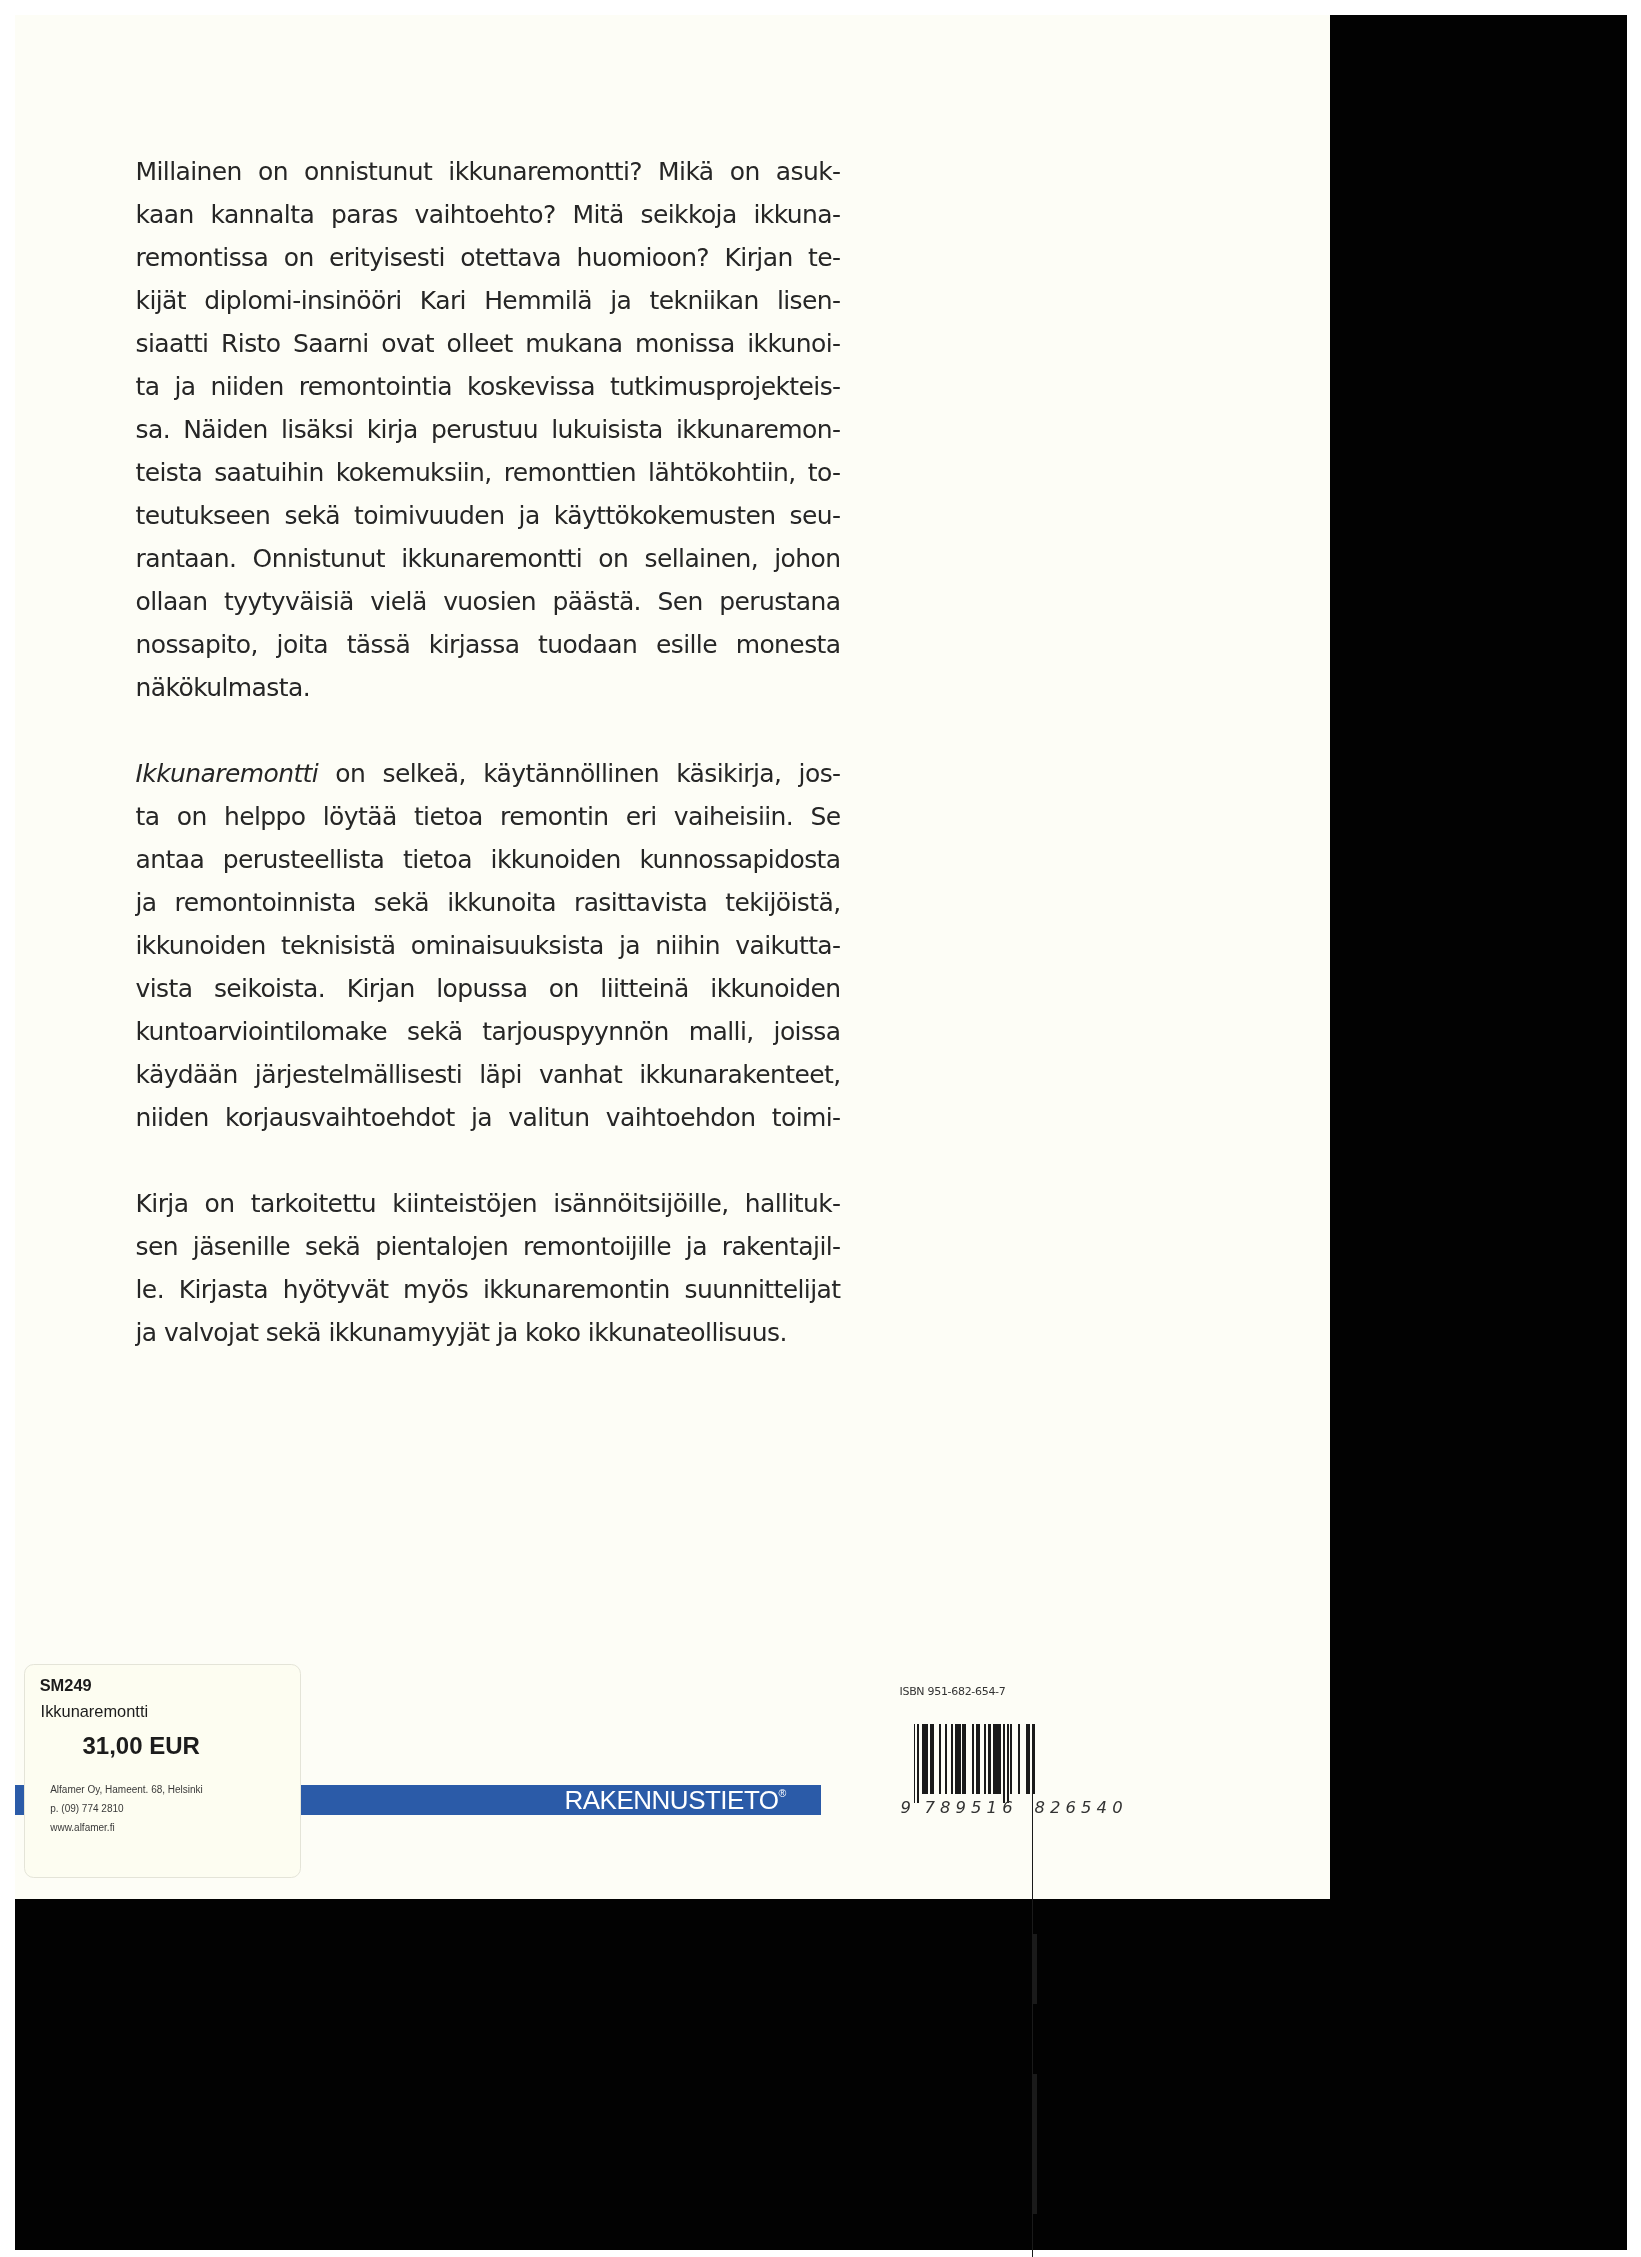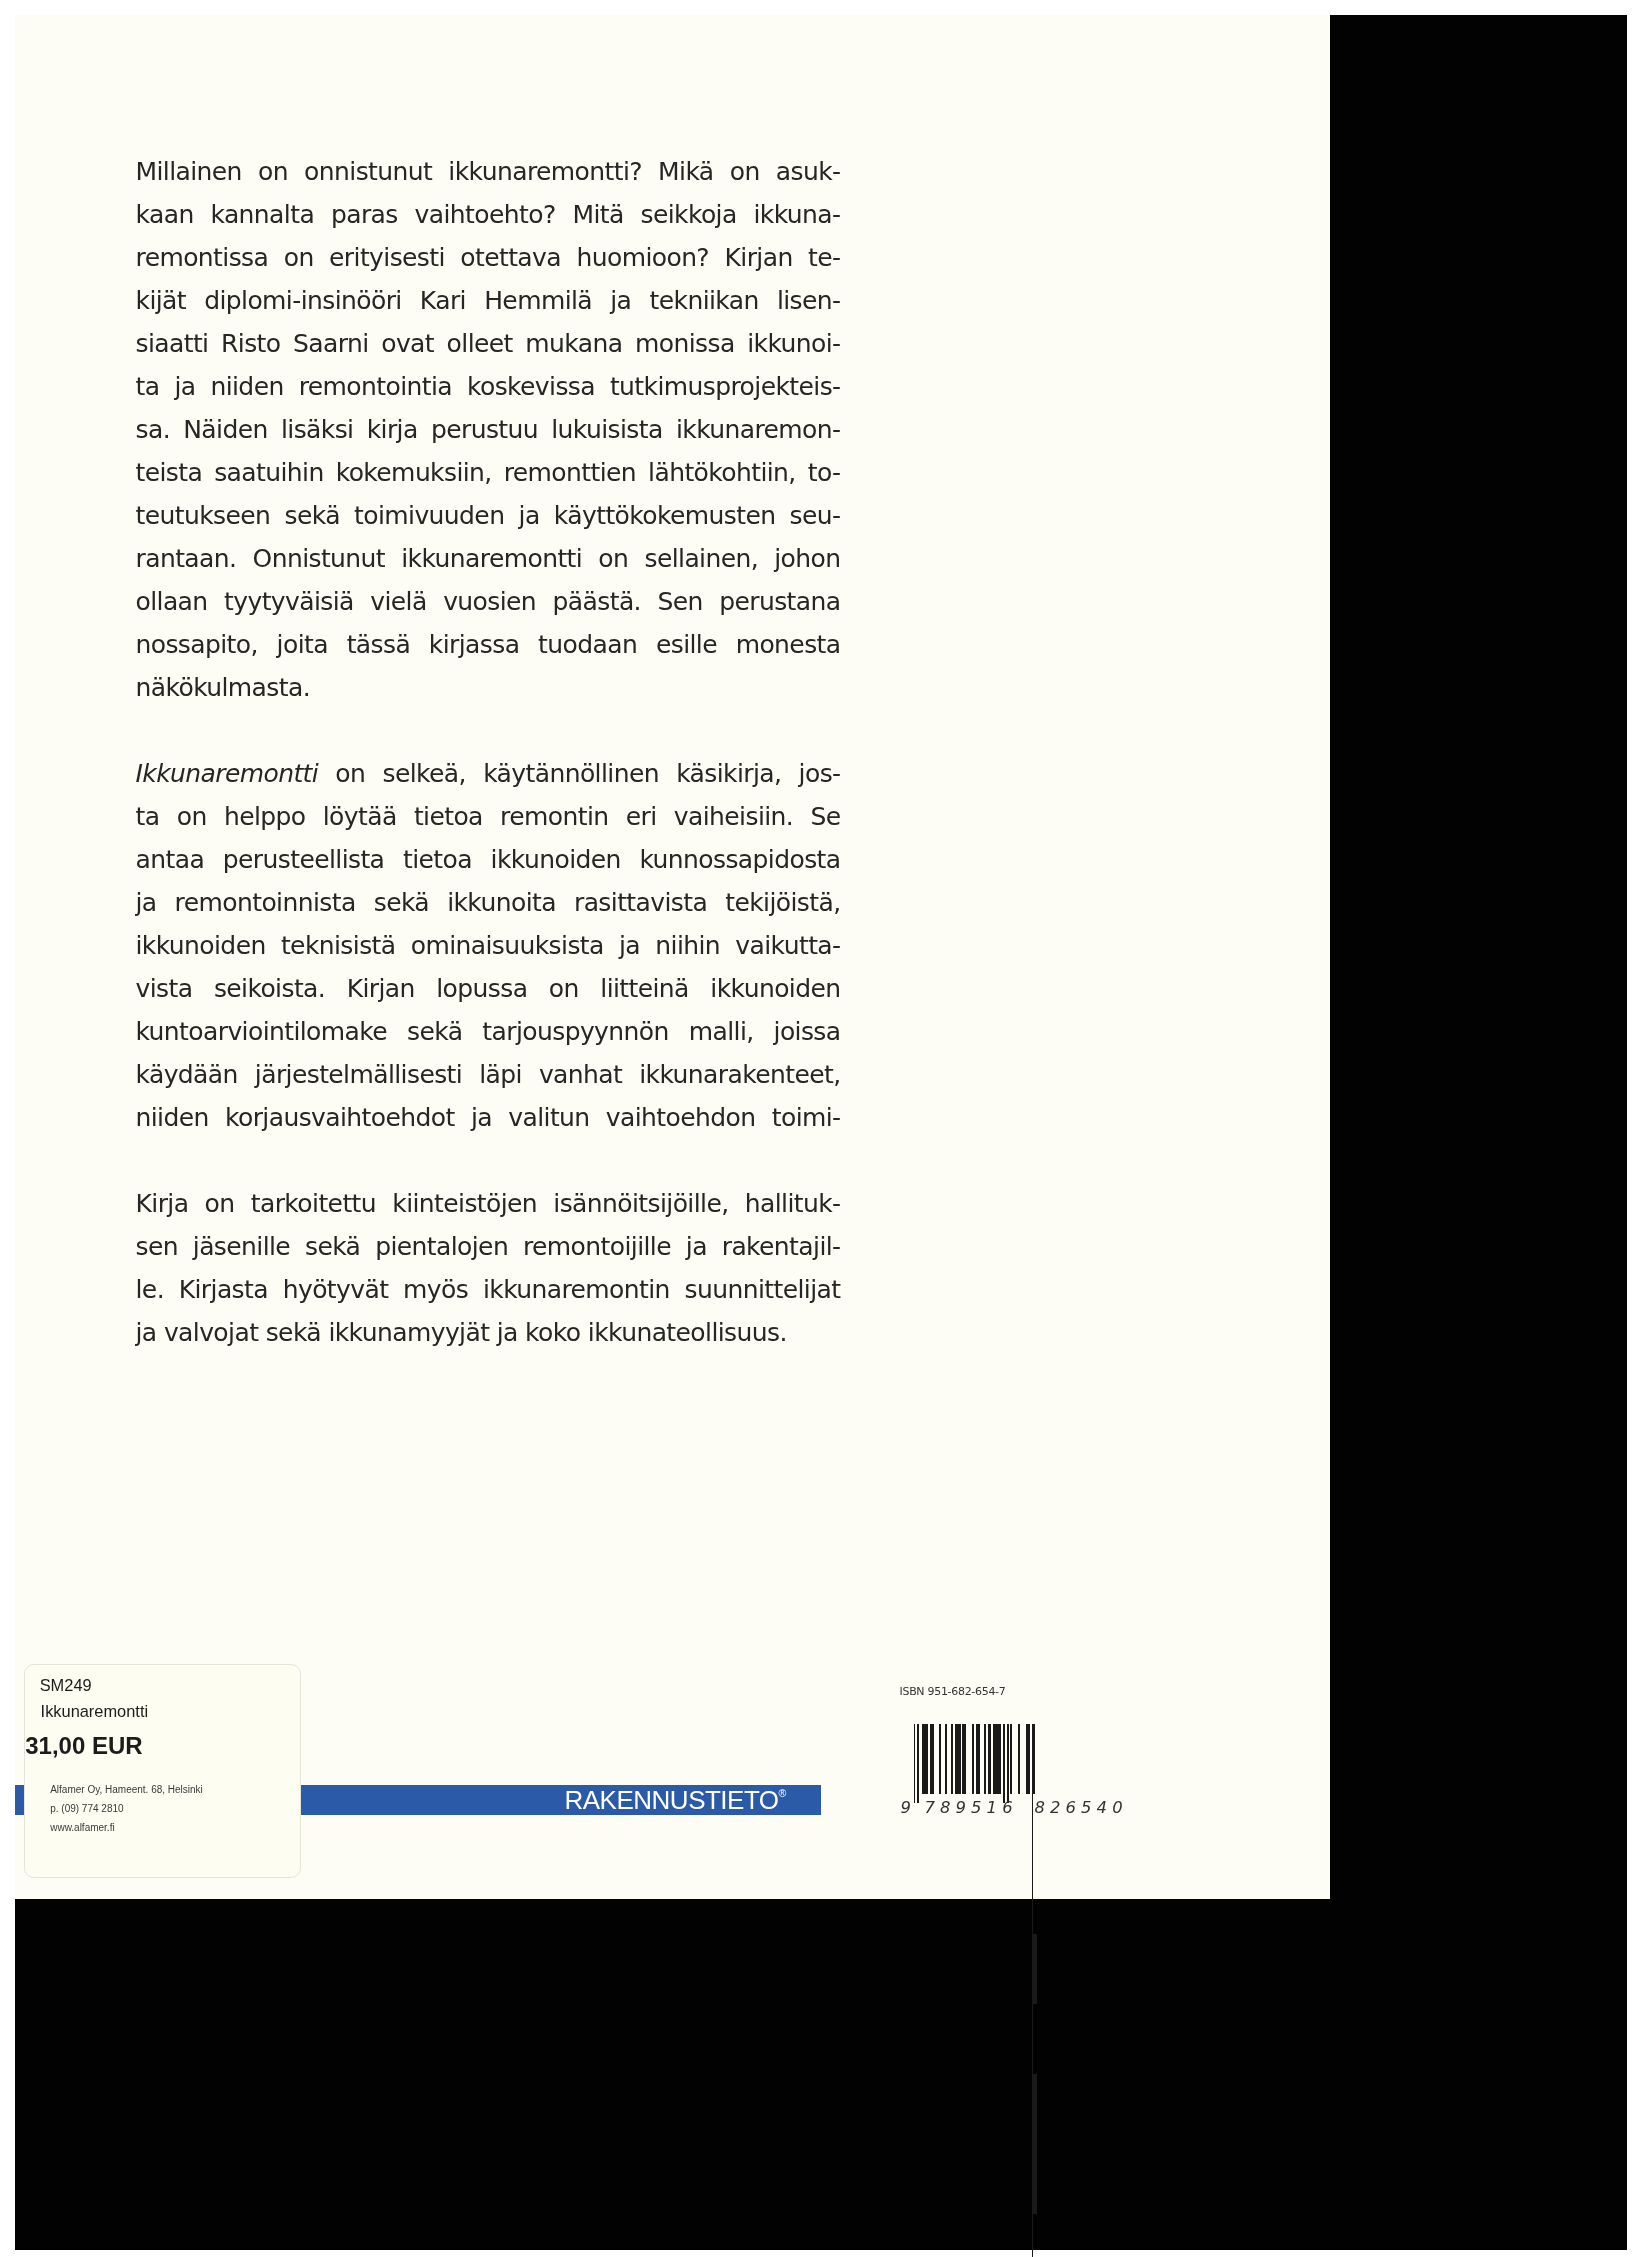--- a/index.html
+++ b/index.html
@@ -37,23 +37,23 @@
     letter-spacing:-0.5px;
     text-align:right;
   }
   .brand sup { font-size:10.6px; vertical-align:top; line-height:17.4px; }
 
   .sticker {
     position:absolute; left:9.7px; top:1649px; width:275px; height:212px;
     background:#fdfdf1; border:1px solid #e4e4d8; border-radius:9.7px;
     font-family:"Liberation Sans", sans-serif; color:#1c1c1c;
   }
-  .sticker .code { position:absolute; left:14.5px; top:11.6px; font-size:16.4px; font-weight:normal; }
+  .sticker .code { position:absolute; left:14.5px; top:11.6px; font-size:16.4px; font-weight:bold; }
   .sticker .title { position:absolute; left:15.4px; top:37px; font-size:16.4px; }
-  .sticker .price { position:absolute; left:0; width:232px; text-align:left; top:67px; font-size:24px; font-weight:bold; }
+  .sticker .price { position:absolute; left:0; width:232px; text-align:center; top:67px; font-size:24px; font-weight:bold; }
   .sticker .addr { position:absolute; left:25px; top:115px; font-size:10px; line-height:19.3px; color:#3a3a3a; }
 
   .isbn-text {
     position:absolute; left:885px; top:1670px;
     font-family:"DejaVu Sans", sans-serif; font-size:11px; color:#333;
     letter-spacing:-0.3px;
   }
   .barcode {
     position:absolute; left:899px; top:1709px; width:232px; height:79px;
     display:flex; align-items:flex-start;

